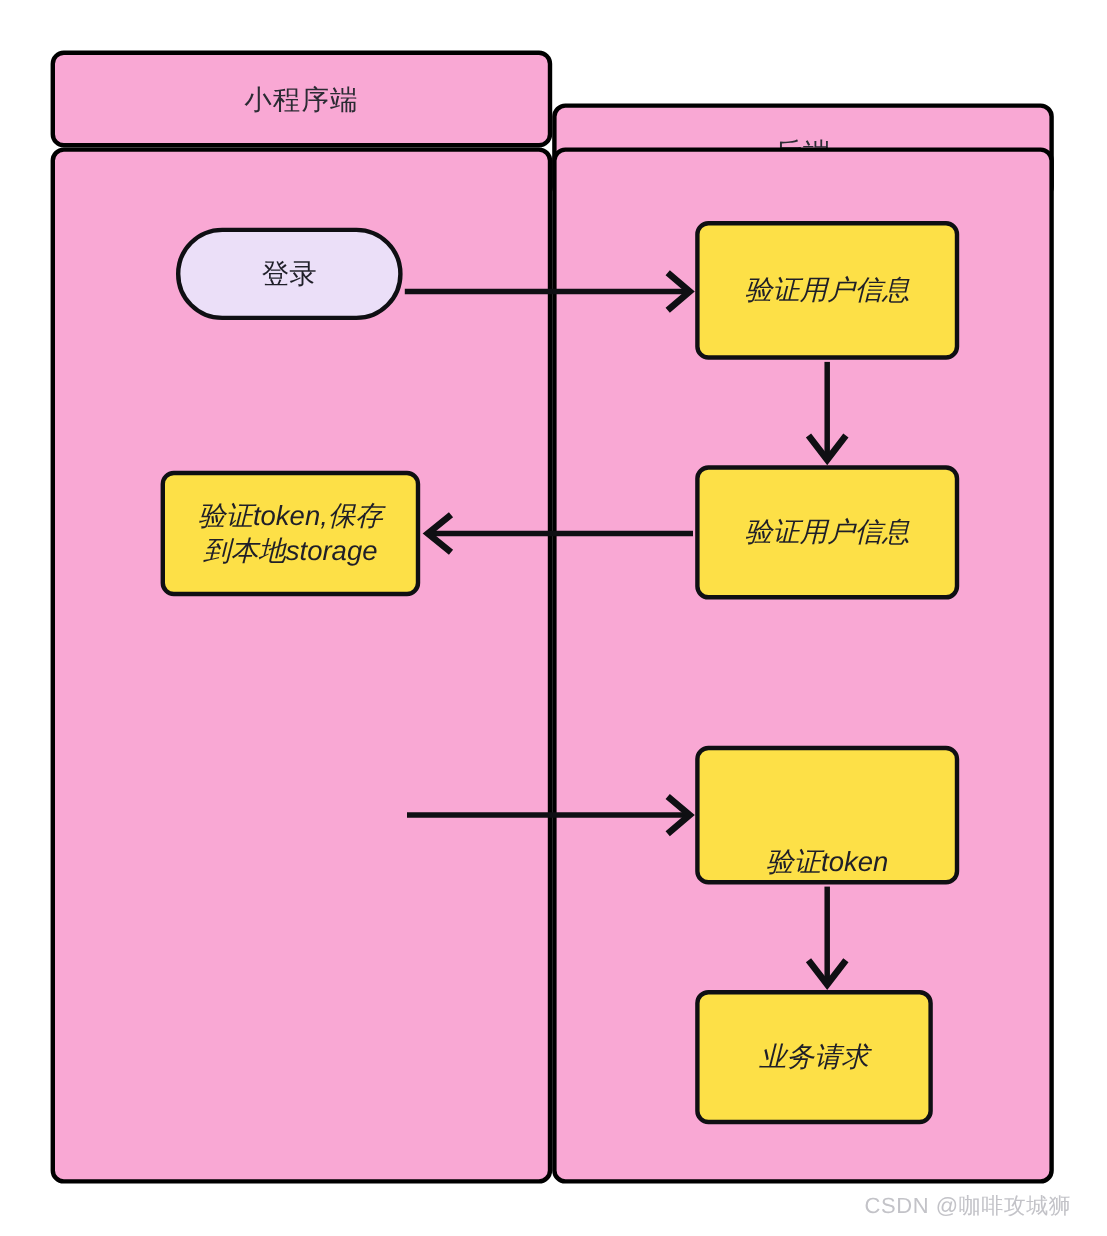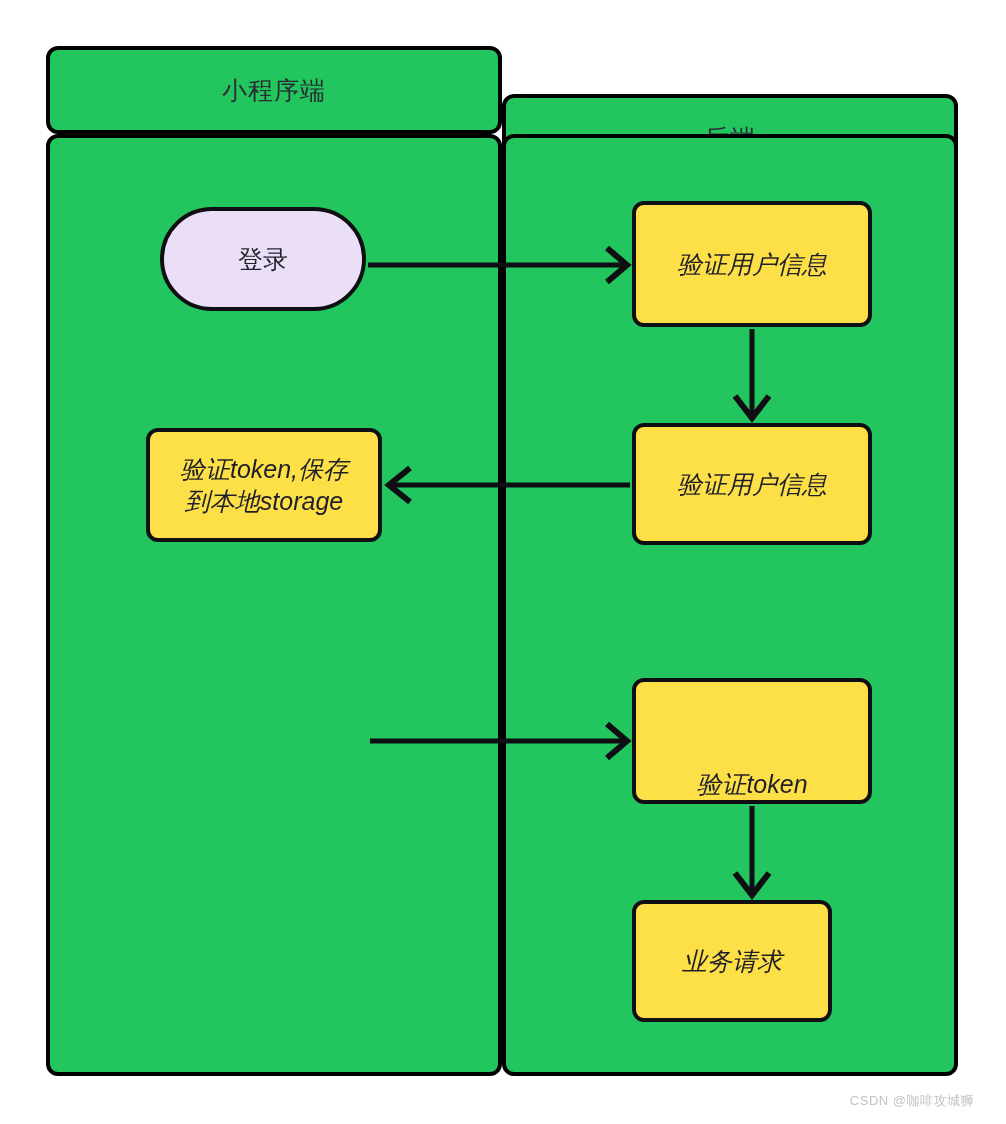--- a/index.html
+++ b/index.html
@@ -24,21 +24,21 @@
   .svg-layer {
     position: absolute;
     left: 0;
     top: 0;
     width: 1006px;
     height: 1124px;
   }
   
   .lane-header, .lane-body {
     position: absolute;
-    background: #22c55e;
+    background: #f9a8d4;
     border: 4px solid #000000;
     border-radius: 12px;
     box-sizing: border-box;
   }
   .lane-header {
     display: flex;
     align-items: center;
     justify-content: center;
   }
   .lane-title {
@@ -70,34 +70,34 @@
     border-radius: 12px;
     font-style: italic;
   }
   .node.stadium {
     background: #ebdff8;
     border-radius: 999px;
   }
   .node-label { padding: 0 8px; white-space: pre-line; }
 
   
-  #node-login          { left: 160px; top: 207px; width: 206px; height: 104px; }
+  #node-login          { left: 160px; top: 207px; width: 206px; height: 84px; }
   #node-verify-user-1  { left: 632px; top: 201px; width: 240px; height: 126px; }
   #node-get-token      { left: 146px; top: 428px; width: 236px; height: 114px; }
   #node-verify-user-2  { left: 632px; top: 423px; width: 240px; height: 122px; }
   #node-other-request  { left: 156px; top: 678px; width: 212px; height: 118px; }
   #node-verify-token   { left: 632px; top: 678px; width: 240px; height: 126px; align-items: flex-end; }
-  #node-business       { left: 632px; top: 900px; width: 200px; height: 122px; }
+  #node-business       { left: 632px; top: 900px; width: 216px; height: 122px; }
 
   
   #watermark {
     position: absolute;
     right: 32px;
     bottom: 14px;
-    font-size: 13px;
+    font-size: 20px;
     color: #c3c3c8;
     letter-spacing: 0.5px;
     z-index: 5;
   }
 </style>
 </head>
 <body>
 
 <div id="canvas">
 

